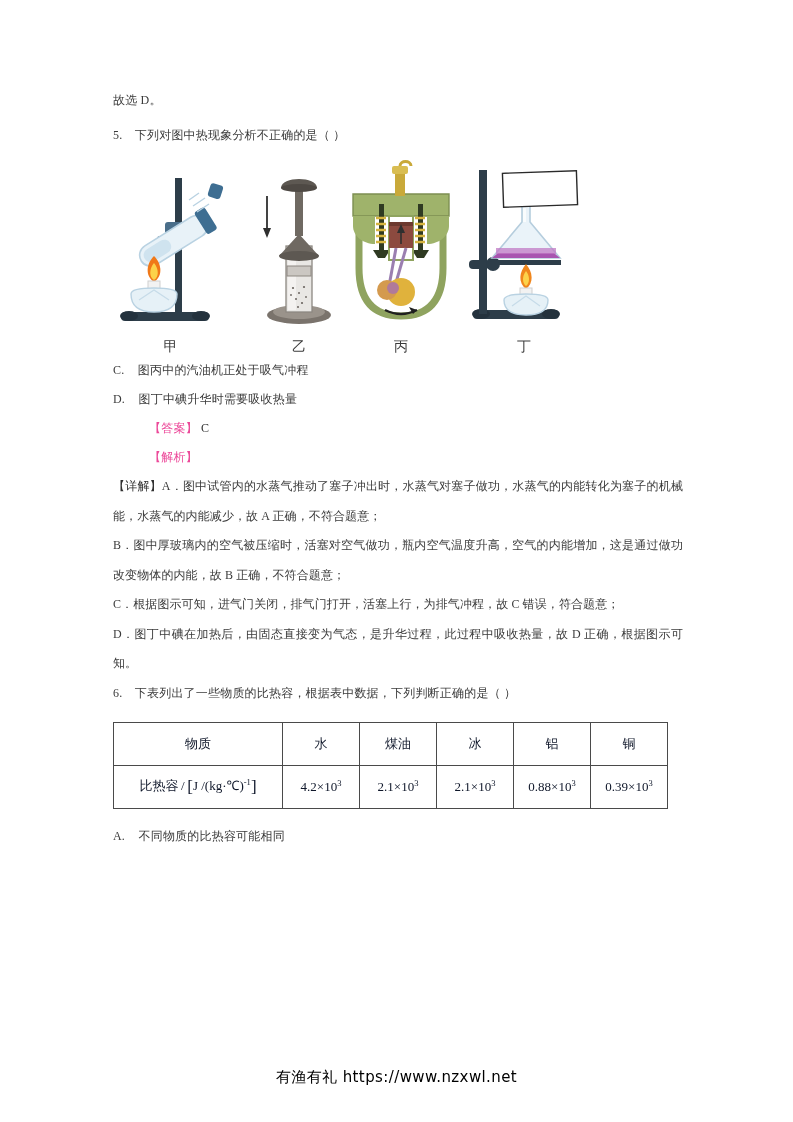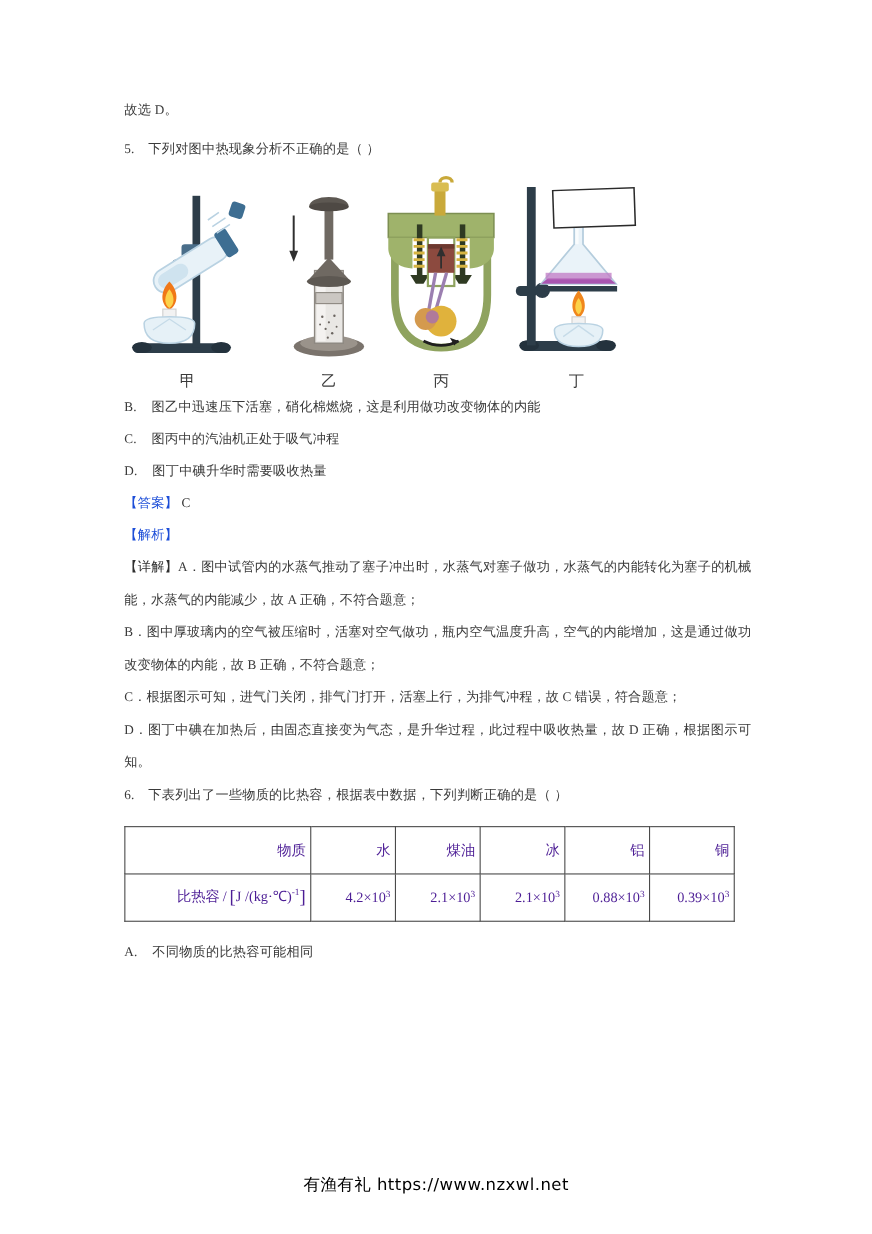--- a/index.html
+++ b/index.html
@@ -35,21 +35,21 @@
     white-space: nowrap;
     letter-spacing: 0.2px;
   }
   .para {
     font-size: 12px;
     line-height: 29.5px;
     color: #3a3a3a;
     text-align: justify;
     letter-spacing: 0.1px;
   }
-  .blue { color: #1d4ed8; }
+  .blue { color: #ec4899; margin-left: 36px; }
   .dark { color: #2f2f2f; }
   .gap-sm { height: 6px; }
   .gap-md { height: 13px; }
 
   
   .figure-row {
     position: relative;
     width: 570px;
     height: 196px;
     margin-top: 10px;
@@ -67,22 +67,22 @@
 
   
   .tbl-wrap { margin-top: 14px; }
   table.spec {
     border-collapse: collapse;
     table-layout: fixed;
     font-family: "Liberation Serif", serif;
   }
   table.spec td {
     border: 1px solid #4a4a4a;
-    text-align: right;
-    color: #4c1d95;
+    text-align: center;
+    color: #0f172a;
     font-size: 13px;
     height: 38px;
     padding: 2px 4px;
     vertical-align: middle;
   }
   td.lbl { width: 160px; font-size: 13px; }
   td.val { width: 68px; font-size: 12.5px; }
   .sup { font-size: 8.5px; vertical-align: super; }
   .brk { font-size: 17px; vertical-align: -2px; font-family: "Liberation Serif", serif;}
   .ital { font-style: normal; }
@@ -271,25 +271,20 @@
           <rect x="55" y="128" width="12" height="9" fill="#f2f2f2" stroke="#cfcfcf" stroke-width="1"></rect>
 
           <path d="M39 140 C39 150 47 155 61 155 C75 155 83 150 83 140 C83 136 75 134 61 134 C47 134 39 136 39 140 Z" fill="#e6f1f7" stroke="#b9d2e2" stroke-width="1.4"></path>
           <path d="M47 146 L61 136 L75 146" stroke="#c6dbe8" stroke-width="1.2" fill="none"></path>
         </svg>
         <div class="fig-label">丁</div>
       </div>
 
     </div>
 
-    <div class="line">
-      <span>B.</span>
-      <span style="display:inline-block;width:7px"></span>
-      <span>图乙中迅速压下活塞，硝化棉燃烧，这是利用做功改变物体的内能</span>
-    </div>
     <div class="line">
       <span>C.</span>
       <span style="display:inline-block;width:7px"></span>
       <span>图丙中的汽油机正处于吸气冲程</span>
     </div>
     <div class="line">
       <span>D.</span>
       <span style="display:inline-block;width:7px"></span>
       <span>图丁中碘升华时需要吸收热量</span>
     </div>

